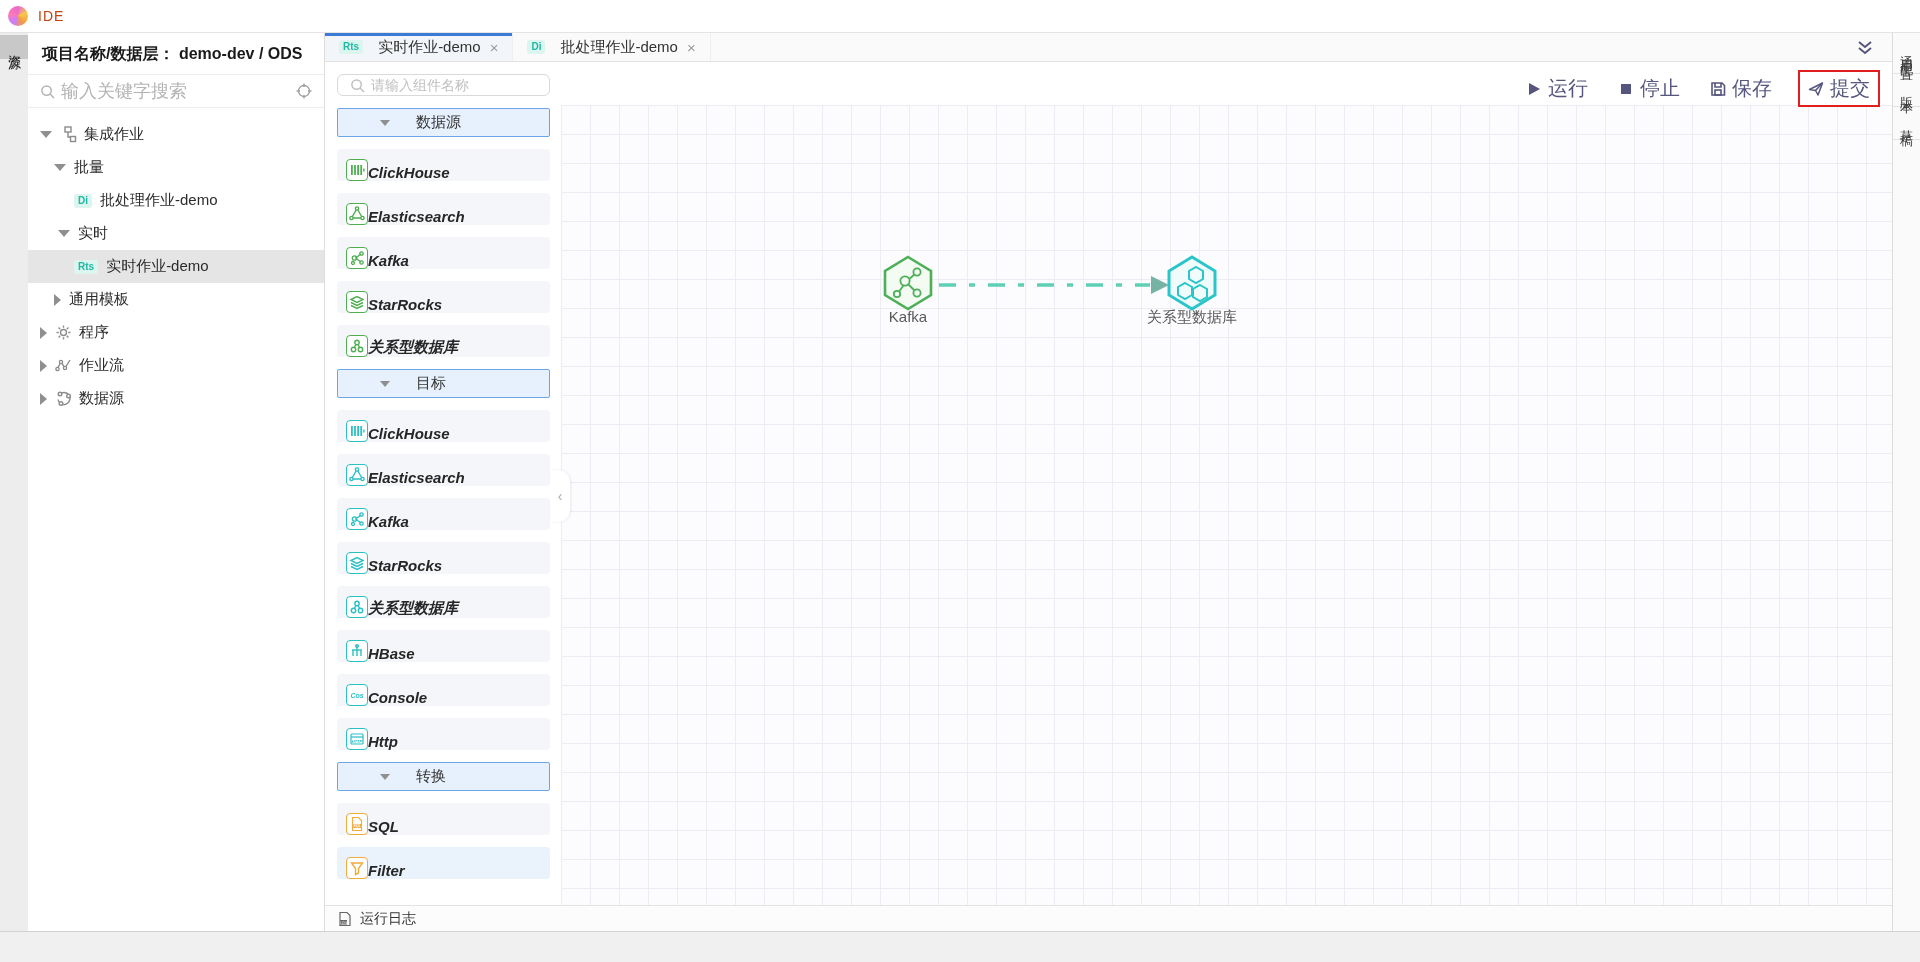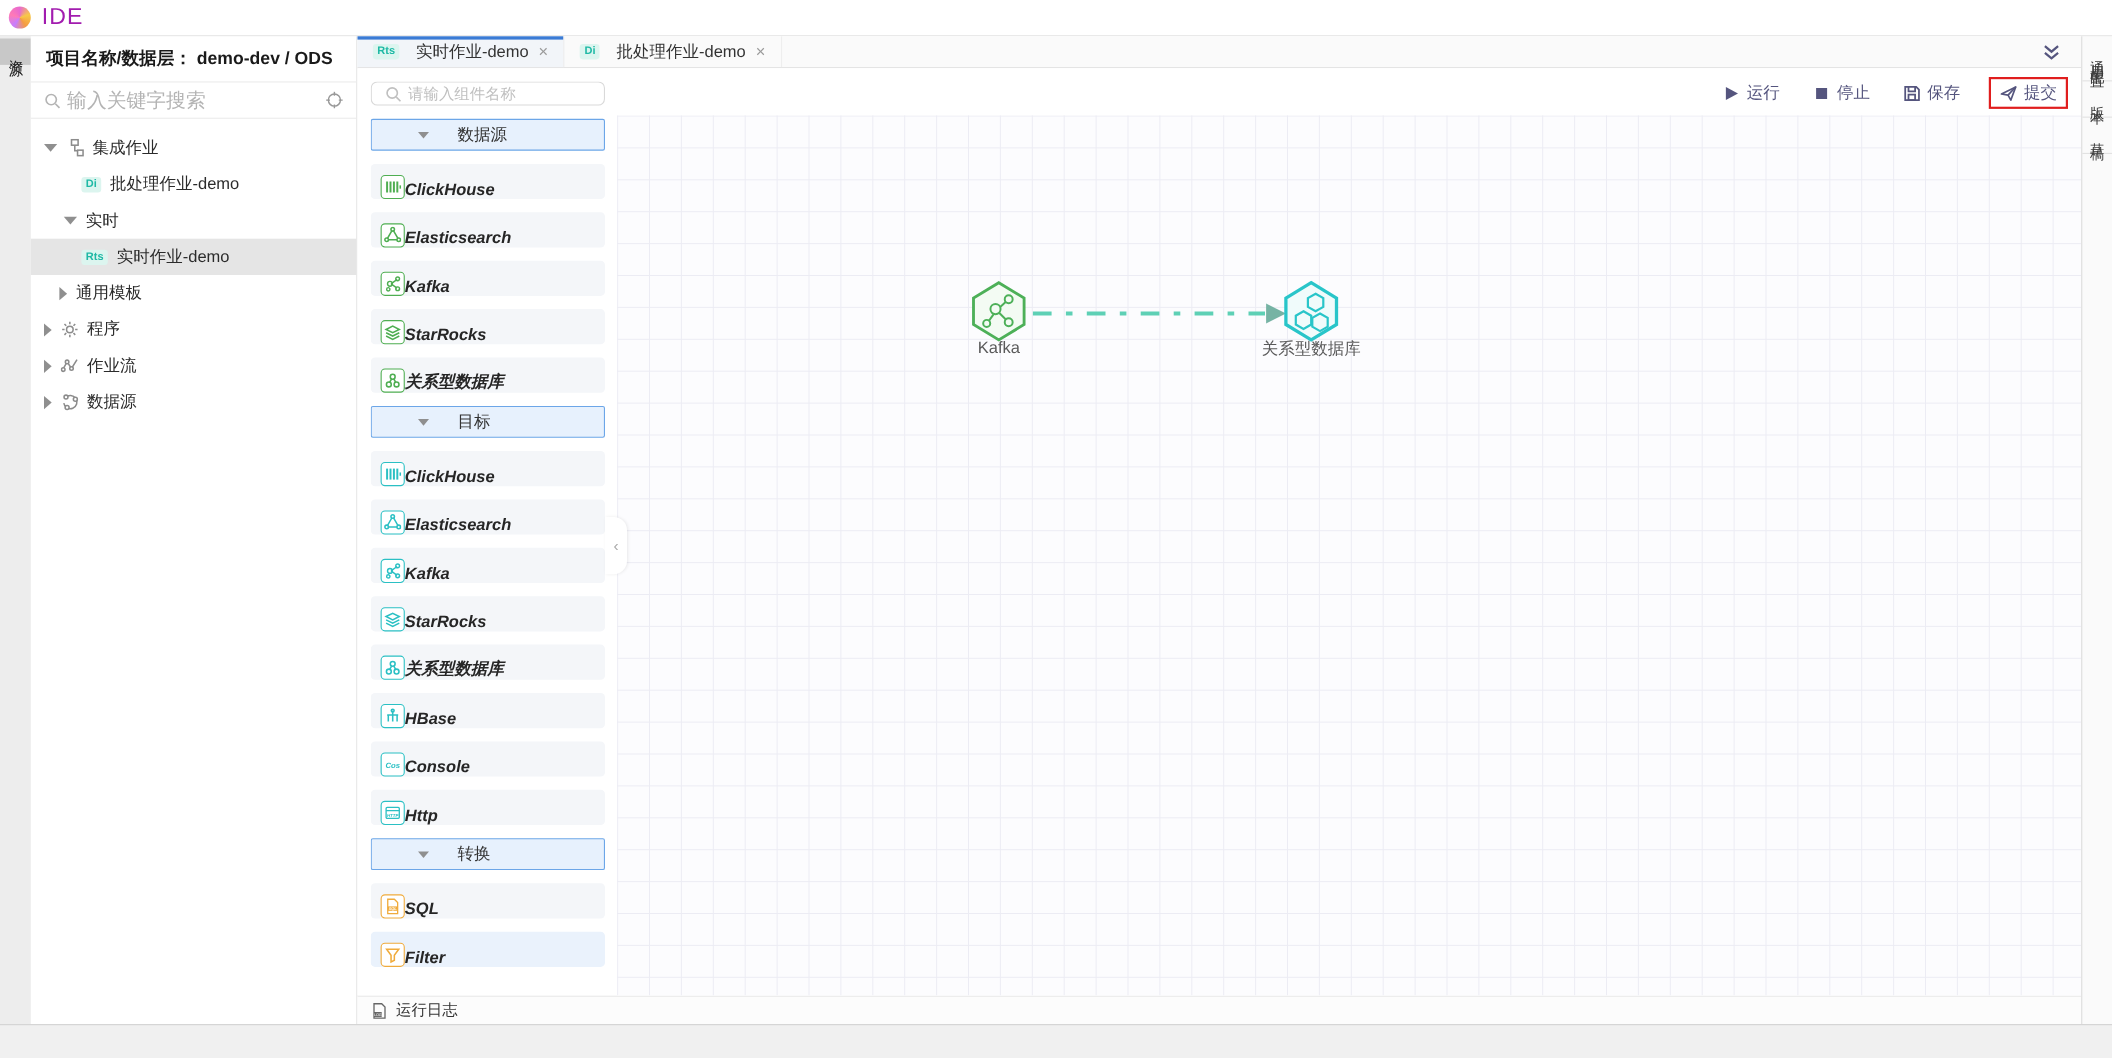--- a/index.html
+++ b/index.html
@@ -4,21 +4,21 @@
 <style>
   * { margin:0; padding:0; box-sizing:border-box; }
   html,body { width:1920px; height:962px; overflow:hidden; background:#f0f0f0;
     font-family:"Liberation Sans","DejaVu Sans",sans-serif; color:#333; }
 
   
   #topbar { position:absolute; left:0; top:0; width:1920px; height:33px; background:#fff;
     border-bottom:1px solid #e4e4e4; display:flex; align-items:center; padding-left:8px; }
   #logo { width:20px; height:20px; border-radius:50%;
     background:conic-gradient(#e86ad0,#f7c948,#f59b42,#c77dff,#ff7ab6,#e86ad0); margin-right:10px; }
-  #apptitle { font-size:21px; color:#a21caf; letter-spacing:1px; }
+  #apptitle { font-size:14px; color:#c2410c; letter-spacing:1px; }
 
   
   #leftstrip { position:absolute; left:0; top:33px; width:28px; height:898px; background:#ededed; }
   #res-tab { margin-top:2px; width:28px; padding:9px 0; background:#c8c8c8; color:#222;
     writing-mode:vertical-rl; text-orientation:upright; font-size:13px; text-align:center;
     letter-spacing:3px; line-height:28px; cursor:pointer; }
 
   
   #sidebar { position:absolute; left:28px; top:33px; width:297px; height:898px; background:#fff;
     border-right:1px solid #ddd; }
@@ -50,21 +50,21 @@
   .tab .close { color:#9a9a9a; font-size:15px; margin-left:2px; cursor:pointer; }
   #collapse-btn { position:absolute; right:16px; top:4px; width:22px; height:22px; cursor:pointer; }
 
   #workarea { position:relative; height:843px; background:#fff; overflow:hidden; }
   #grid { position:absolute; left:236px; top:43px; right:0; bottom:0; background:#fcfcfe;
     background-image:linear-gradient(#ececf4 1px,transparent 1px),linear-gradient(90deg,#ececf4 1px,transparent 1px);
     background-size:29px 29px; }
 
   
   #toolbar { position:absolute; top:8px; right:12px; display:flex; align-items:center; gap:22px; z-index:5; }
-  .tbtn { display:flex; align-items:center; gap:6px; font-size:15px; color:#55557e; cursor:pointer; padding:3px 4px; }
+  .tbtn { display:flex; align-items:center; gap:6px; font-size:20px; color:#55557e; cursor:pointer; padding:3px 4px; }
   .tbtn.boxed { border:2px solid #e01e1e; padding:3px 8px;text-align:right; }
   .tbtn svg { width:16px; height:16px; }
 
   
   #palette { position:absolute; left:12px; top:12px; width:213px; bottom:0; display:flex;
     flex-direction:column; gap:12px; overflow:hidden; background:transparent; z-index:4; }
   #pal-search { height:22px; border:1px solid #d9d9d9; border-radius:6px; background:#fff;
     display:flex; align-items:center; flex:none; }
   #pal-search input { border:none; outline:none; flex:1; font-size:14px; padding-left:6px; color:#555;
     font-family:inherit; background:transparent; }
@@ -145,20 +145,24 @@
   <div id="tree">
     <div class="trow" style="padding-left:12px">
       <span class="caret down"></span>
       <svg class="ticon" viewBox="0 0 17 17" fill="none" stroke="#8c8c8c" stroke-width="1.4">
           <rect x="5" y="1" width="6" height="5"></rect>
           <rect x="10.5" y="10.5" width="5" height="5"></rect>
           <path d="M8 6 v5 h3"></path>
         </svg>
       <span>集成作业</span>
     </div>
+    <div class="trow" style="padding-left:26px">
+      <span class="caret down"></span>
+      <span>批量</span>
+    </div>
     <div class="trow" style="padding-left:46px">
       <span class="badge">Di</span>
       <span>批处理作业-demo</span>
     </div>
     <div class="trow" style="padding-left:30px">
       <span class="caret down"></span>
       <span>实时</span>
     </div>
     <div class="trow sel" style="padding-left:46px">
       <span class="badge">Rts</span>

